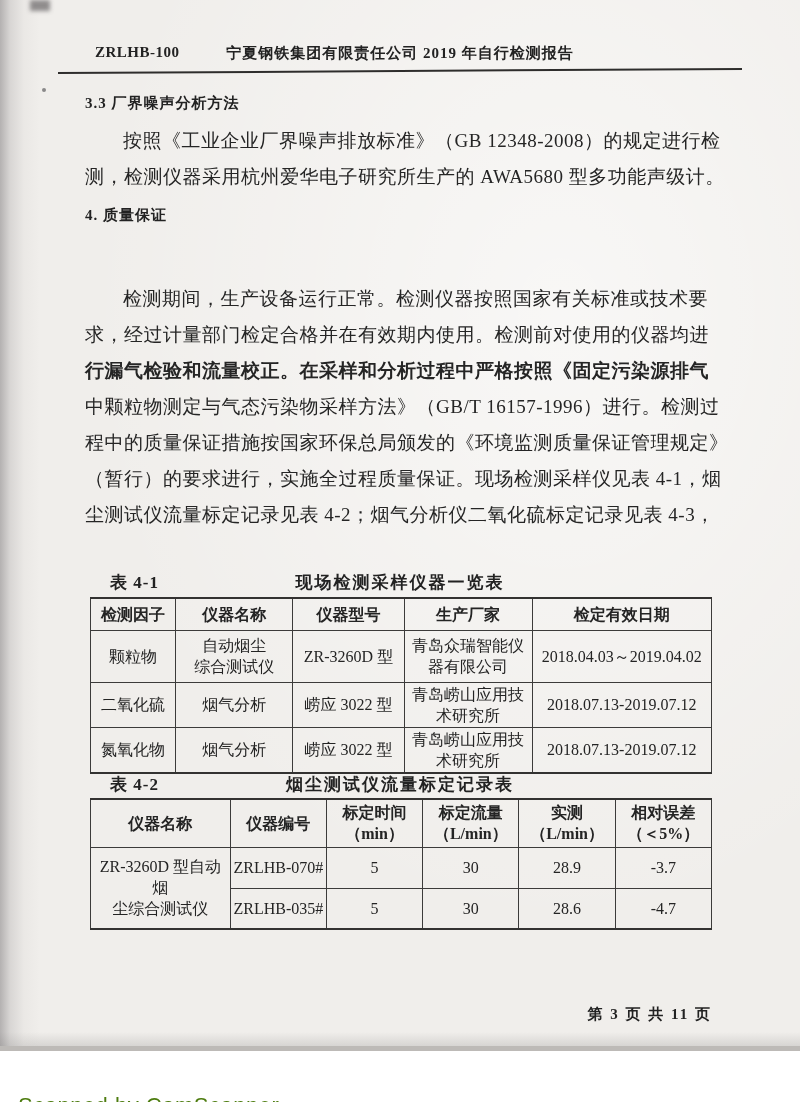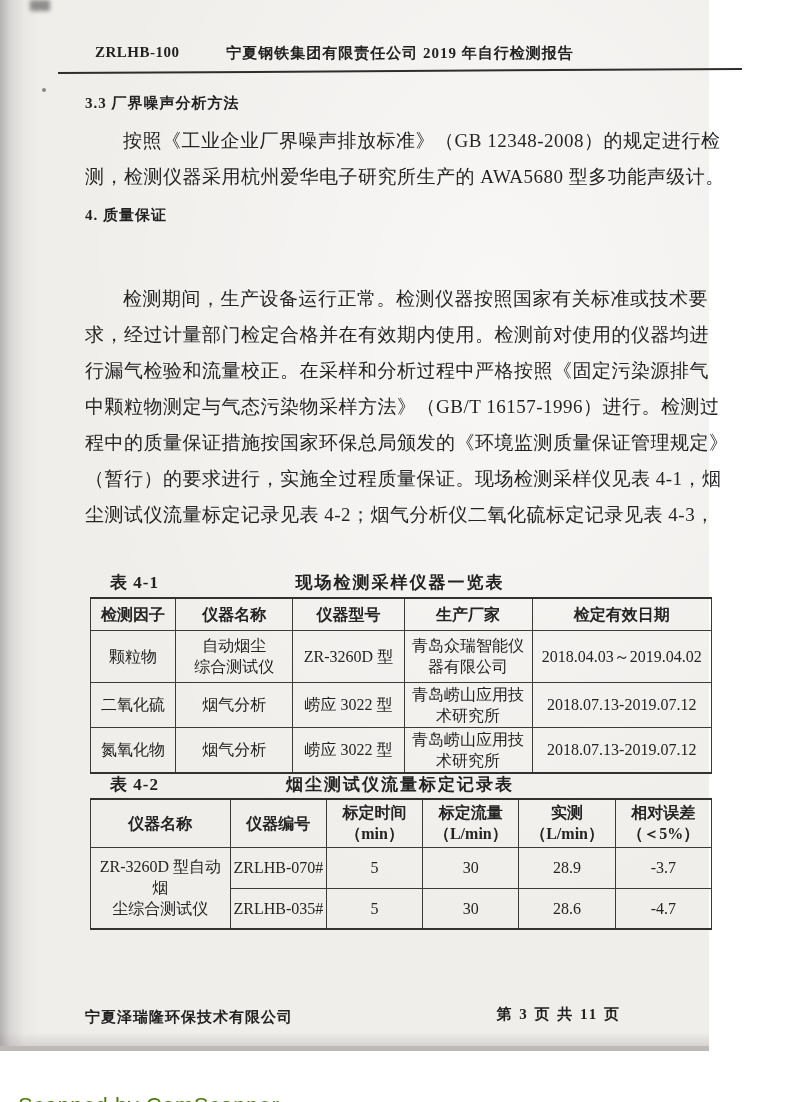--- a/index.html
+++ b/index.html
@@ -2,21 +2,21 @@
 <html><head>
 <meta charset="utf-8">
 <style>
   html,body{margin:0;padding:0;}
   body{
     width:800px;height:1102px;background:#ffffff;position:relative;
     font-family:"Liberation Serif","DejaVu Serif",serif;
     color:#222;overflow:hidden;
   }
   .page{
-    position:absolute;left:0;top:0;width:709px;height:1046px;
+    position:absolute;left:0;top:0;width:800px;height:1046px;
     background:
       linear-gradient(90deg, rgba(120,117,119,0.50) 0px, rgba(160,157,158,0.30) 10px, rgba(205,202,200,0.16) 24px, rgba(0,0,0,0) 40px),
       linear-gradient(0deg, rgba(150,148,147,0.28) 0px, rgba(0,0,0,0) 14px),
       radial-gradient(ellipse at 70% 30%, rgba(255,255,255,0.55), rgba(0,0,0,0) 60%),
       #f0eeeb;
     border-bottom:5px solid #bdbab7;
   }
   .speck{position:absolute;background:#8a8889;border-radius:50%;}
   .corner-mark{position:absolute;left:30px;top:0;width:20px;height:11px;background:#777475;filter:blur(2px);opacity:.8;}
 
@@ -65,21 +65,21 @@
   <div class="header-rule"></div>
 
   <div class="h-section" style="top:94px;">3.3 厂界噪声分析方法</div>
   <div class="p-line indent" style="top:128px;">按照《工业企业厂界噪声排放标准》（GB 12348-2008）的规定进行检</div>
   <div class="p-line flush" style="top:164px;">测，检测仪器采用杭州爱华电子研究所生产的 AWA5680 型多功能声级计。</div>
 
   <div class="h-section" style="top:206px;">4. 质量保证</div>
 
   <div class="p-line indent" style="top:286px;">检测期间，生产设备运行正常。检测仪器按照国家有关标准或技术要</div>
   <div class="p-line flush" style="top:322px;">求，经过计量部门检定合格并在有效期内使用。检测前对使用的仪器均进</div>
-  <div class="p-line flush" style="top:358px;">行漏气检验和流量校正。在采样和分析过程中严格按照《固定污染源排气</div>
+  <div class="p-line flush" style="top:358px;font-weight:bold;">行漏气检验和流量校正。在采样和分析过程中严格按照《固定污染源排气</div>
   <div class="p-line flush" style="top:394px;">中颗粒物测定与气态污染物采样方法》（GB/T 16157-1996）进行。检测过</div>
   <div class="p-line flush" style="top:430px;">程中的质量保证措施按国家环保总局颁发的《环境监测质量保证管理规定》</div>
   <div class="p-line flush" style="top:466px;">（暂行）的要求进行，实施全过程质量保证。现场检测采样仪见表 4-1，烟</div>
   <div class="p-line flush" style="top:502px;">尘测试仪流量标定记录见表 4-2；烟气分析仪二氧化硫标定记录见表 4-3，</div>
 
   <div class="tbl-caption-label" style="left:110px;top:571px;">表 4-1</div>
   <div class="tbl-caption-title" style="top:571px;">现场检测采样仪器一览表</div>
 
   <table class="scan-table" style="top:597px;">
     <colgroup>
@@ -162,17 +162,16 @@
     <tr style="height:41px;">
       <td>ZRLHB-035#</td>
       <td>5</td>
       <td>30</td>
       <td>28.6</td>
       <td>-4.7</td>
     </tr>
   </tbody>
     </table>
 
-  <div class="footer-company">宁夏泽瑞隆环保技术有限公司</div>
   <div class="footer-page">第 3 页 共 11 页</div>
 </div>
 
 <div class="credit">Scanned by CamScanner</div>
 
 </body></html>

